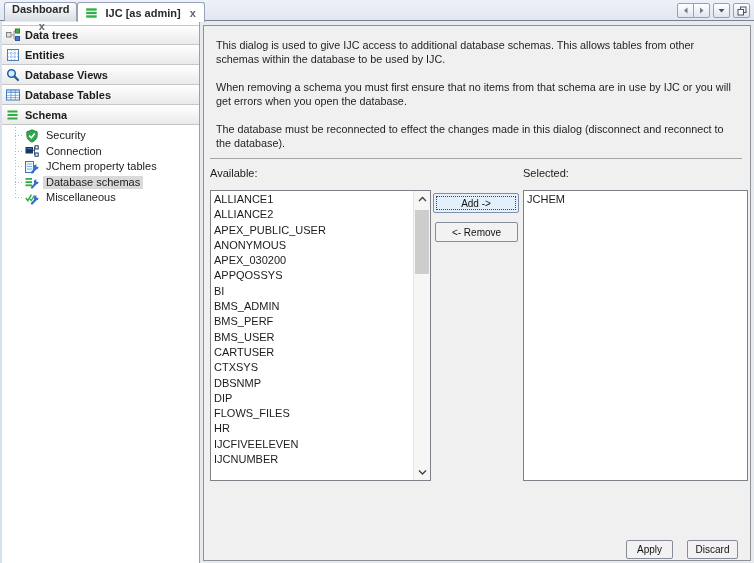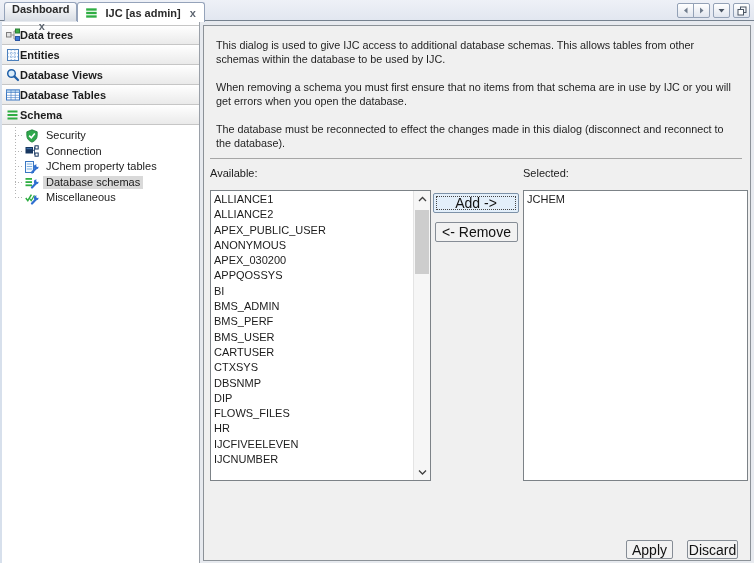--- a/index.html
+++ b/index.html
@@ -40,21 +40,21 @@
   .pair{display:flex;}
   .pair .winbtn:first-child{border-radius:2px 0 0 2px;}
   .pair .winbtn:last-child{border-radius:0 2px 2px 0;margin-left:-1px;}
   
   .sidebar{
     position:absolute;left:0;top:22px;bottom:0;width:200px;
     background:#ffffff;border-left:2px solid #d7e0ec;
     border-right:1px solid #9aa0a8;padding-top:3px;
   }
   .cat{
-    height:20px;display:flex;align-items:center;padding-left:4px;
+    height:20px;display:flex;align-items:center;gap:5px;padding-left:4px;
     background:linear-gradient(#ffffff,#eaeaea);
     border-bottom:1px solid #c6c6c6;
     font-size:11px;font-weight:bold;color:#1c1c1c;cursor:default;
   }
   .cat:first-child{border-top:1px solid #c6c6c6;}
   .icon14{width:14px;height:14px;flex:0 0 14px;}
   .tree{position:relative;padding-top:3px;}
   .tree::before{
     content:"";position:absolute;left:13px;top:2px;height:calc(100% - 12px);width:1px;
     background:repeating-linear-gradient(to bottom,#b3b3b3 0 1px,transparent 1px 3px);
@@ -90,21 +90,21 @@
   .items{flex:1;overflow:hidden;padding:1px 0 0 3px;}
   .li{font-size:11px;line-height:15.3px;white-space:nowrap;cursor:default;}
   
   .sb{width:17px;flex:0 0 17px;background:#f6f6f6;border-left:1px solid #e4e4e4;display:flex;flex-direction:column;}
   .sb-arrow{height:16px;display:flex;align-items:center;justify-content:center;}
   .sb-track{flex:1;position:relative;}
   .sb-thumb{position:absolute;left:1px;right:1px;top:3px;height:64px;background:#cdcdcd;}
   
   .btn{
     position:absolute;display:flex;align-items:center;justify-content:center;
-    font-family:"Liberation Sans",sans-serif;font-size:14px;color:#111;
+    font-family:"Liberation Sans",sans-serif;font-size:10px;color:#111;
     background:#f2f2f2;border:1px solid #868d96;border-radius:2px;padding:1px;
   }
   .btn-add{left:229px;top:167px;width:86px;height:20px;background:#e3effa;border-color:#7d92a8;}
   .btn-add::after{content:"";position:absolute;inset:2px;border:1px dotted #444;}
   .btn-remove{left:231px;top:196px;width:83px;height:20px;}
   .btn-apply{left:422px;top:514px;width:47px;height:19px;}
   .btn-discard{left:483px;top:514px;width:51px;height:19px;}
 </style>
 </head>
 <body>

